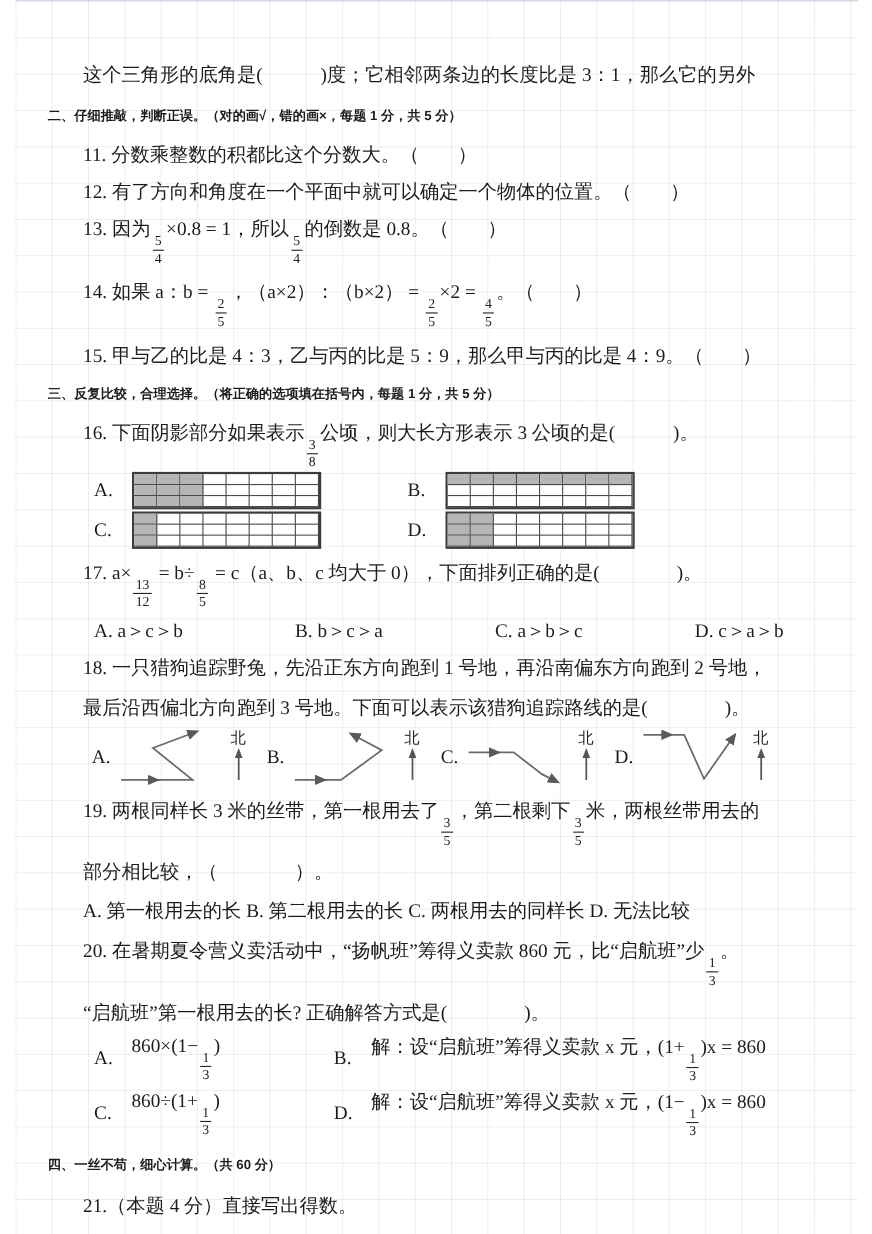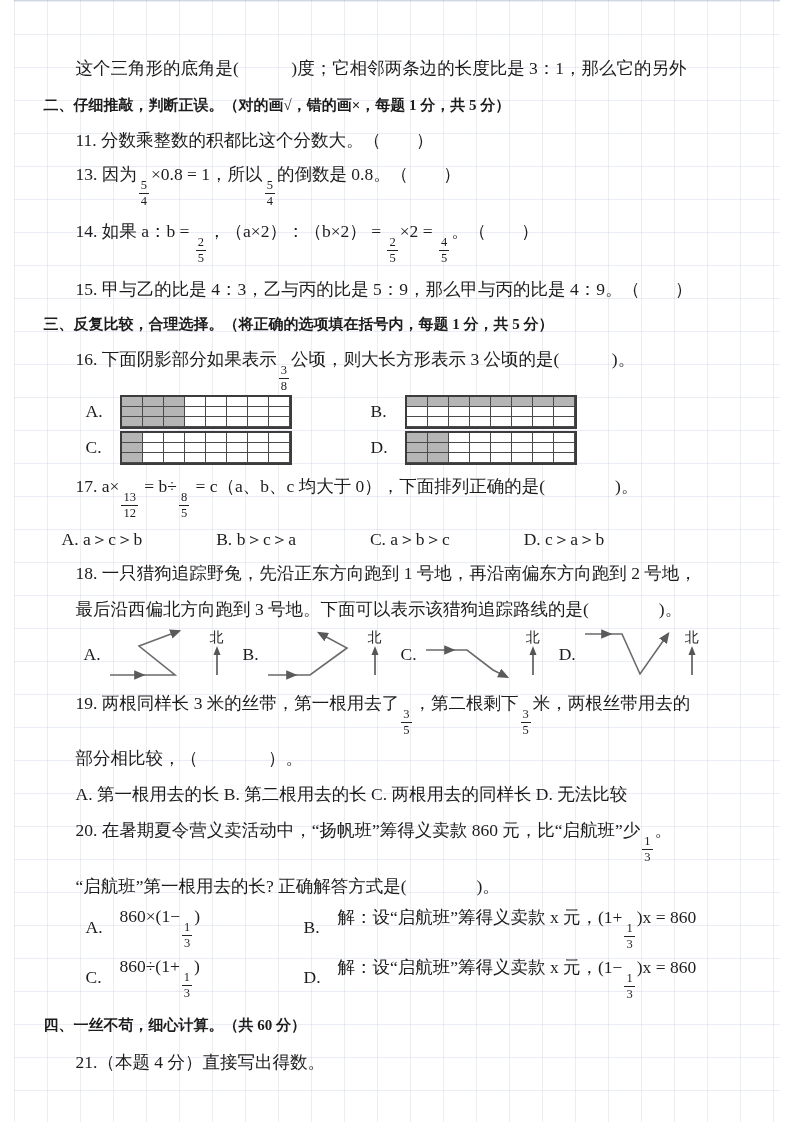--- a/index.html
+++ b/index.html
@@ -15,38 +15,38 @@
     background-size:33px 33px;
     border-top:1px solid rgba(150,165,190,0.45);
     font-family:"Liberation Serif","DejaVu Serif",serif;
     color:#1c1c1c;
     font-size:17.5px;
     overflow:hidden;
   }
   .content { padding:54px 28px 0 30px; }
   .line { margin-left:32px; line-height:26px; }
   .sec-heading {
-    font-family:Liberation Serif, serif;
-    font-weight:bold; font-size:15px; line-height:28px;
+    font-family:Liberation Sans, sans-serif;
+    font-weight:bold; font-size:12px; line-height:28px;
   }
   
   .frac { display:inline-flex; flex-direction:column; align-items:center;
           vertical-align:-9px; line-height:1.05; font-size:12.5px; margin:0 2px; }
   .frac .fnum { border-bottom:1px solid #222; padding:0 2px 1px; }
   .frac .fden { padding-top:1px; }
   
   .opt-row { display:flex; margin-left:42px; align-items:center; }
   .opt-block { display:flex; align-items:center; width:285px; }
   .opt-label { width:34px; flex:0 0 34px; }
   .gtable { display:grid; grid-template-columns:repeat(8,21px); grid-auto-rows:10px;
             border:2px solid #3c3c3c; width:max-content; background:#fff; }
   .gcell { border-right:1px solid #4a4a4a; border-bottom:1px solid #4a4a4a; }
   .gcell.shaded { background:#b5b5b5; }
   
-  .inline-opts { display:flex; margin-left:18px; gap:74px; line-height:26px; }
+  .inline-opts { display:flex; margin-left:42px; gap:102px; line-height:26px; }
   
   .route-row { display:flex; margin-left:40px; align-items:center; gap:14px; }
   .route-item { display:flex; align-items:center; gap:4px; }
   .route-item svg { display:block; }
   .north { display:flex; flex-direction:column; align-items:center; width:24px; }
   .north-label { font-size:14px; line-height:14px; }
   
   .q20-row { display:flex; margin-left:42px; align-items:center; min-height:44px; }
   .q20-a { display:flex; align-items:center; width:218px; }
   .q20-b { display:flex; align-items:center; }
@@ -57,20 +57,21 @@
 </head>
 <body>
 
 <div class="page">
   <div class="content">
 
     <div class="line">这个三角形的底角是(　　　)度；它相邻两条边的长度比是 3：1，那么它的另外</div>
 
     <div class="sec-heading mt10">二、仔细推敲，判断正误。（对的画√，错的画×，每题 1 分，共 5 分）</div>
     <div class="line mt8">11. 分数乘整数的积都比这个分数大。（　　）</div>
+    <div class="line mt8">12. 有了方向和角度在一个平面中就可以确定一个物体的位置。（　　）</div>
     <div class="line mt6 tall">13. 因为<span class="frac">
           <span class="fnum">5</span>
           <span class="fden">4</span>
         </span>×0.8 = 1，所以<span class="frac">
           <span class="fnum">5</span>
           <span class="fden">4</span>
         </span>的倒数是 0.8。（　　）</div>
     <div class="line mt8 tall">14. 如果 a：b = <span class="frac">
           <span class="fnum">2</span>
           <span class="fden">5</span>

